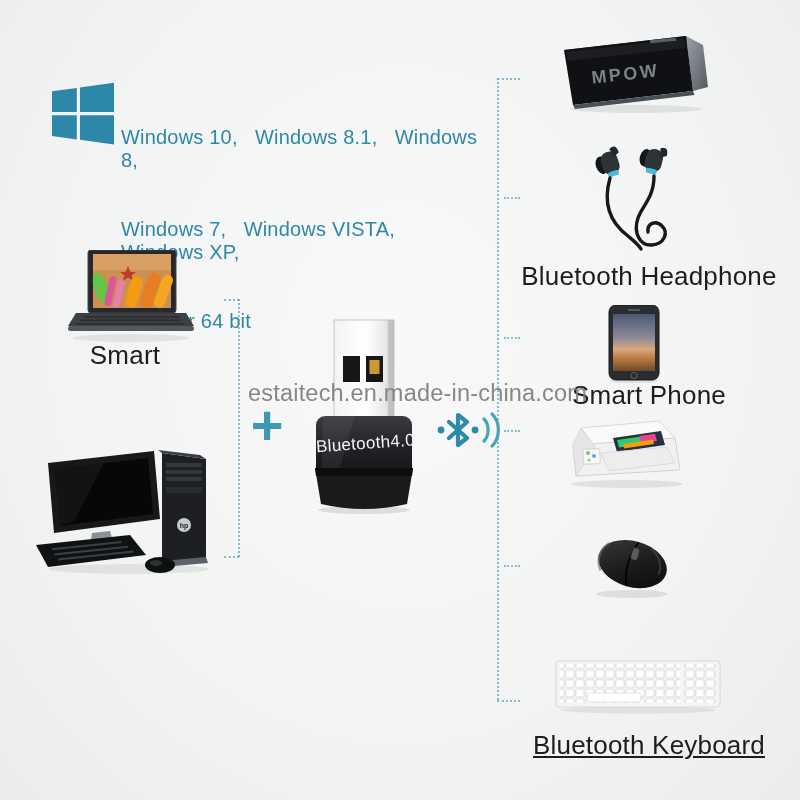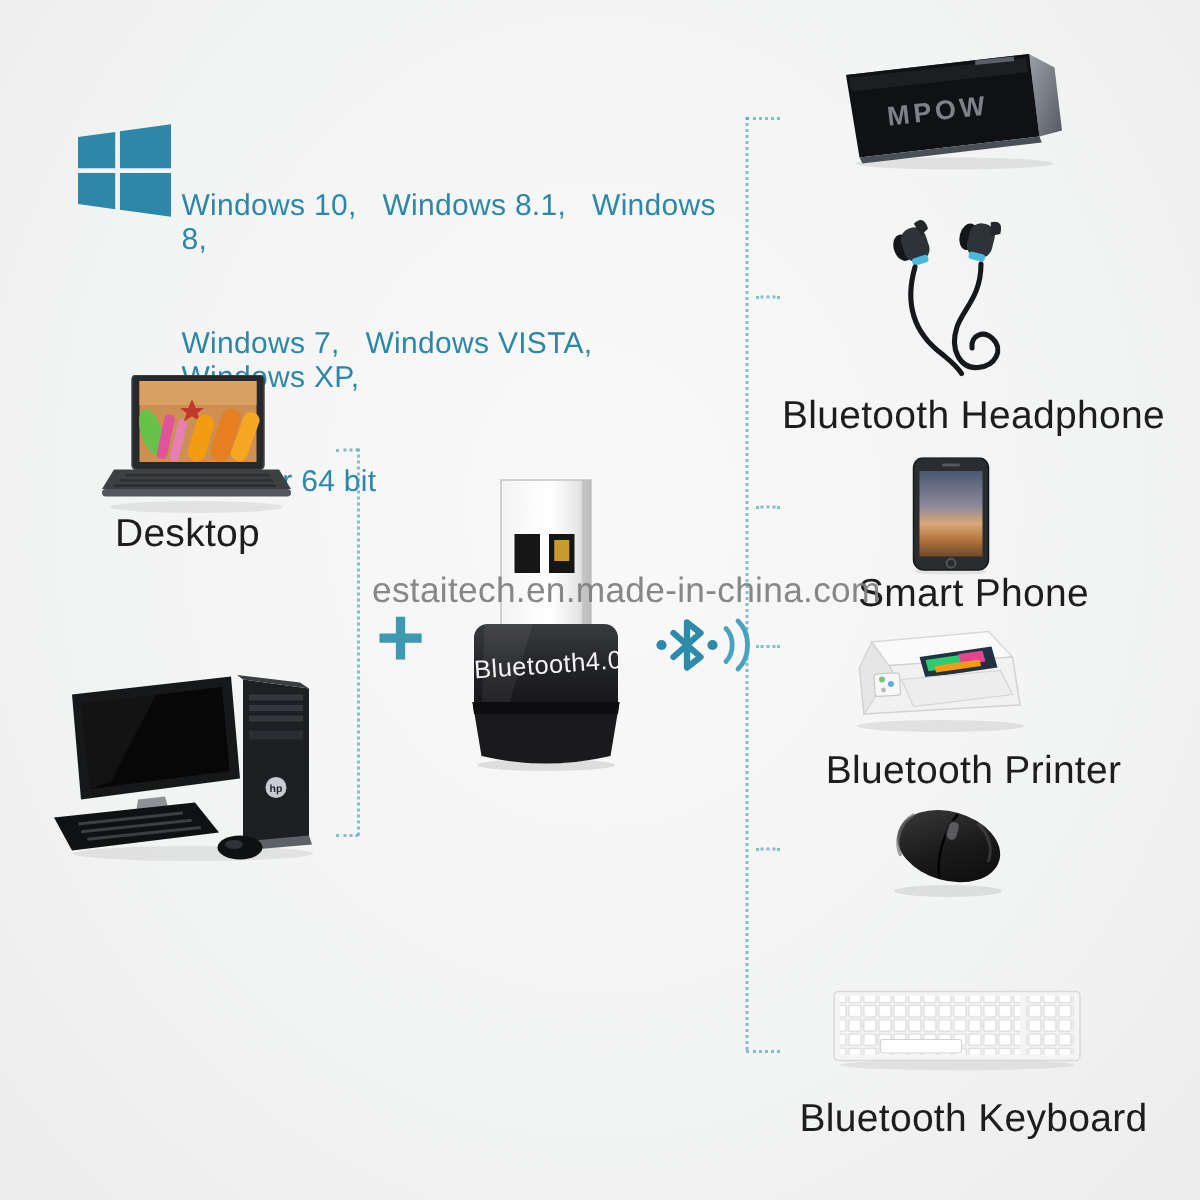--- a/index.html
+++ b/index.html
@@ -72,21 +72,21 @@
     <polygon points="62,16 64.5,22 70,22 65.5,25.5 67.5,31 62,27.5 56.5,31 58.5,25.5 54,22 59.5,22" fill="#c0392b"></polygon>
     <rect x="62" y="26" width="12" height="32" rx="6" fill="#f39c12" transform="rotate(16 68 42)"></rect>
     <rect x="78" y="22" width="13" height="36" rx="6" fill="#e67e22" transform="rotate(18 84 40)"></rect>
     <rect x="92" y="24" width="11" height="34" rx="5" fill="#f5a623" transform="rotate(20 97 41)"></rect>
     <polygon points="10,63 120,63 128,76 2,76" fill="#3c4043"></polygon>
     <rect x="18" y="66" width="96" height="1.6" fill="#2b2e31"></rect>
     <rect x="14" y="69.5" width="102" height="1.6" fill="#2b2e31"></rect>
     <rect x="10" y="73" width="108" height="1.6" fill="#2b2e31"></rect>
     <rect x="2" y="76" width="126" height="5" rx="2.5" fill="#54585d"></rect>
   </svg>
-  <div class="abs dev-label label-left" style="left:40px;top:340px;">Desktop</div>
+  <div class="abs dev-label label-left" style="left:40px;top:340px;">Smart</div>
 
   <div class="abs plus">+</div>
 
   <svg class="abs" style="left:34px;top:443px;" width="182" height="132" viewBox="0 0 182 132">
     <ellipse cx="95" cy="126" rx="80" ry="5" fill="#000" opacity="0.07"></ellipse>
 
     <polygon points="128,10 172,16 172,118 128,122" fill="#1d1f22"></polygon>
     <polygon points="128,10 172,16 166,12 124,7" fill="#3a3d42"></polygon>
     <rect x="132" y="20" width="36" height="4" fill="#33363b"></rect>
     <rect x="132" y="27" width="36" height="4" fill="#33363b"></rect>
@@ -232,21 +232,20 @@
     <circle cx="31" cy="38" r="2" fill="#5dade2"></circle>
     <circle cx="26" cy="42" r="1.6" fill="#b8b8b8"></circle>
 
     <polygon points="50,20 98,13 102,27 54,34" fill="#223240"></polygon>
     <polygon points="54,22 78,18.5 80,26 56,29.5" fill="#2ecc71"></polygon>
     <polygon points="76,18 92,15.8 94,23 78,25.4" fill="#e84393"></polygon>
     <polygon points="60,26 90,21.6 91,26 61,30.4" fill="#f39c12"></polygon>
 
     <polygon points="38,35 104,29 112,45 46,53" fill="#ededed" stroke="#d5d5d5" stroke-width="0.8"></polygon>
   </svg>
-  <div class="abs dev-label label-right" style="top:498px;">Bluetooth Printer</div>
 
   <svg class="abs" style="left:588px;top:534px;" width="88" height="66" viewBox="0 0 88 66">
     <defs>
       <linearGradient id="g-mouse" x1="0" y1="0" x2="1" y2="1">
         <stop offset="0" stop-color="#3c3c3e"></stop>
         <stop offset="0.55" stop-color="#1a1a1b"></stop>
         <stop offset="1" stop-color="#0a0a0b"></stop>
       </linearGradient>
     </defs>
     <ellipse cx="44" cy="60" rx="36" ry="4" fill="#000" opacity="0.09"></ellipse>
@@ -264,15 +263,15 @@
       <pattern id="p-keys" width="10" height="9.5" patternUnits="userSpaceOnUse">
         <rect x="0.8" y="0.8" width="8.2" height="7.6" rx="1" fill="#ffffff" stroke="#d2d2d2" stroke-width="0.7"></rect>
       </pattern>
     </defs>
     <ellipse cx="83" cy="50" rx="78" ry="3.5" fill="#000" opacity="0.07"></ellipse>
     <rect x="1" y="1" width="164" height="46" rx="3" fill="#f4f4f4" stroke="#d8d8d8" stroke-width="1"></rect>
     <rect x="5" y="4" width="120" height="39" fill="url(#p-keys)"></rect>
     <rect x="129" y="4" width="32" height="39" fill="url(#p-keys)"></rect>
     <rect x="32" y="33" width="54" height="9" rx="1.5" fill="#ffffff" stroke="#d2d2d2" stroke-width="0.7"></rect>
   </svg>
-  <div class="abs dev-label label-right" style="top:730px;">Bluetooth Keyboard</div>
+  <div class="abs dev-label label-right" style="top:730px;text-decoration:underline;">Bluetooth Keyboard</div>
 
 </div>
 
 </body></html>

